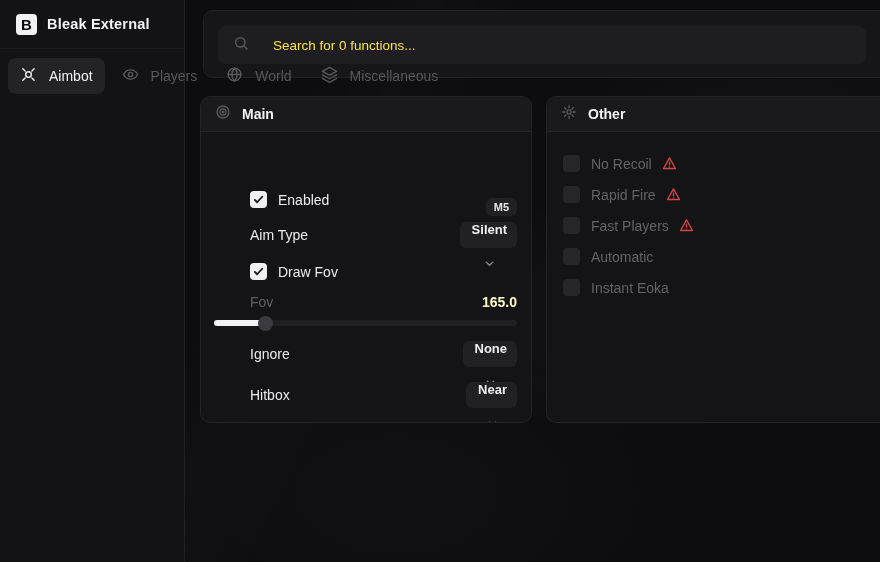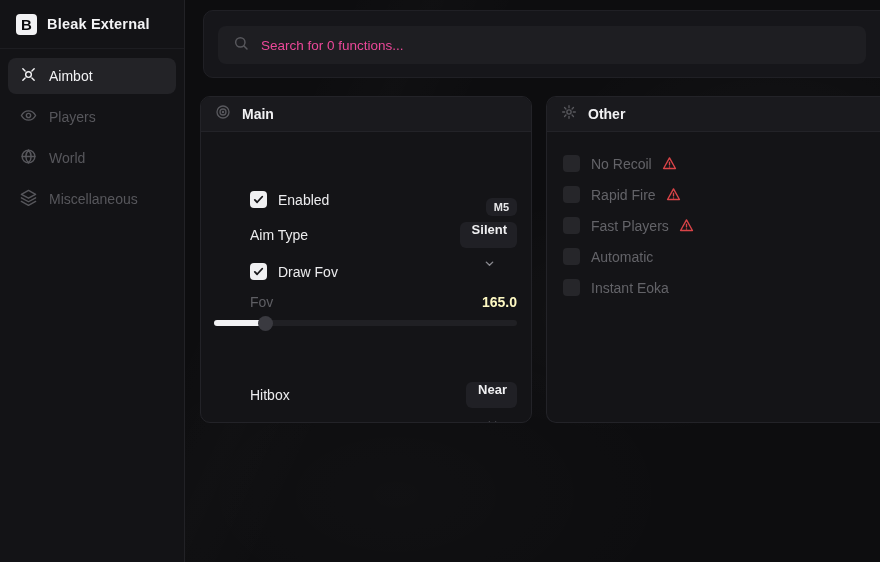--- a/index.html
+++ b/index.html
@@ -29,21 +29,21 @@
   .sidebar-header {
     height:49px; display:flex; align-items:center; gap:10px;
     padding:0 16px; border-bottom:1px solid #1d1d21;
   }
   .logo {
     width:21px; height:21px; background:#f2f2f4; border-radius:4px;
     display:flex; align-items:center; justify-content:center;
     color:#0b0b0d; font-weight:bold; font-size:15px;
   }
   .app-title { font-size:14.5px; font-weight:700; color:#f4f4f6; letter-spacing:.2px; }
-  .nav { padding:9px 8px; display:flex; flex-direction:column; gap:5px; }
+  .nav { padding:9px 8px; display:flex; flex-direction:row; gap:5px; }
   .nav-item {
     display:flex; align-items:center; gap:12px; height:36px;
     padding:0 12px; border-radius:8px; cursor:pointer;
     color:#57575c; font-size:14px; font-weight:500;
   }
   .nav-item svg { flex:0 0 auto; }
   .nav-item.active { background:#232327; color:#f2f2f4; }
 
   
   .content { position:absolute; left:186px; top:0; right:0; bottom:0; z-index:1; }
@@ -51,21 +51,21 @@
   .search-card {
     position:absolute; left:17px; top:10px; right:-12px; height:68px;
     background:#16161a; border:1px solid #202025; border-radius:10px;
   }
   .search-input {
     position:absolute; left:14px; top:15px; right:25px; height:38px;
     background:#1e1e22; border-radius:8px;
     display:flex; align-items:center; gap:12px; padding:0 15px;
     cursor:text;
   }
-  .search-placeholder { color:#ec4899; font-size:13.5px; }
+  .search-placeholder { color:#fde047; font-size:13.5px;margin-left:12px; }
 
   .panel {
     position:absolute; top:96px; height:327px;
     background:#141417; border:1px solid #232328; border-radius:10px;
     overflow:hidden;
   }
   .panel-main { left:14px; width:332px; }
   .panel-other { left:360px; width:348px; border-right:none; border-radius:10px 0 0 10px; }
   .panel-header {
     height:35px; background:#1a1a1e; border-bottom:1px solid #232328;
@@ -246,20 +246,32 @@
         <span class="spacer"></span>
         <span class="fov-value">165.0</span>
       </div>
 
       <div class="slider">
         <div class="slider-track"></div>
         <div class="slider-fill" style="width: 17%;"></div>
         <div class="slider-thumb" style="left: 17%;"></div>
       </div>
 
+      <div class="row-abs" style="top:209px; height:26px;">
+        <span class="row-label">Ignore</span>
+        <span class="spacer"></span>
+        <span class="dropdown">
+          <span>None</span>
+          <span class="chev">
+            <svg width="11" height="11" viewBox="0 0 24 24" fill="none" stroke="currentColor" stroke-width="3" stroke-linecap="round" stroke-linejoin="round">
+                <path d="M5 9l7 7 7-7"></path>
+              </svg>
+          </span>
+        </span>
+      </div>
 
       <div class="row-abs" style="top:250px; height:26px;">
         <span class="row-label">Hitbox</span>
         <span class="spacer"></span>
         <span class="dropdown">
           <span>Near</span>
           <span class="chev">
             <svg width="11" height="11" viewBox="0 0 24 24" fill="none" stroke="currentColor" stroke-width="3" stroke-linecap="round" stroke-linejoin="round">
                 <path d="M5 9l7 7 7-7"></path>
               </svg>

